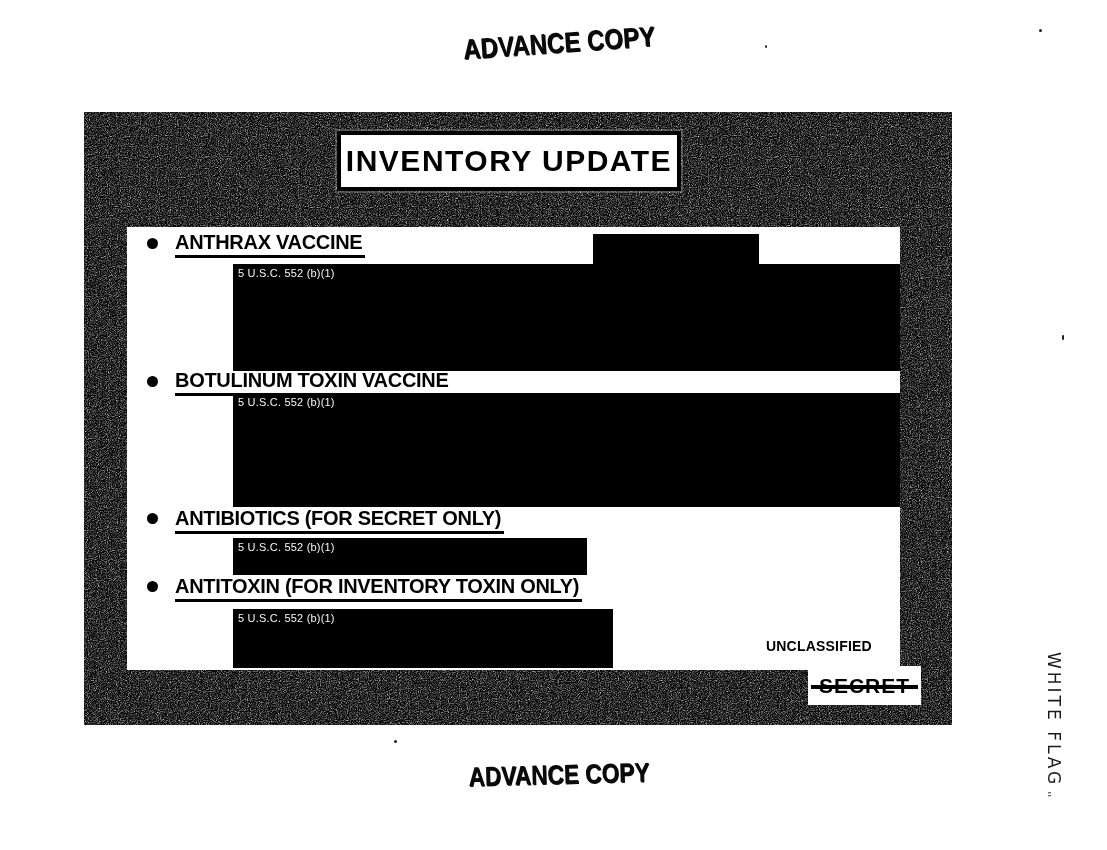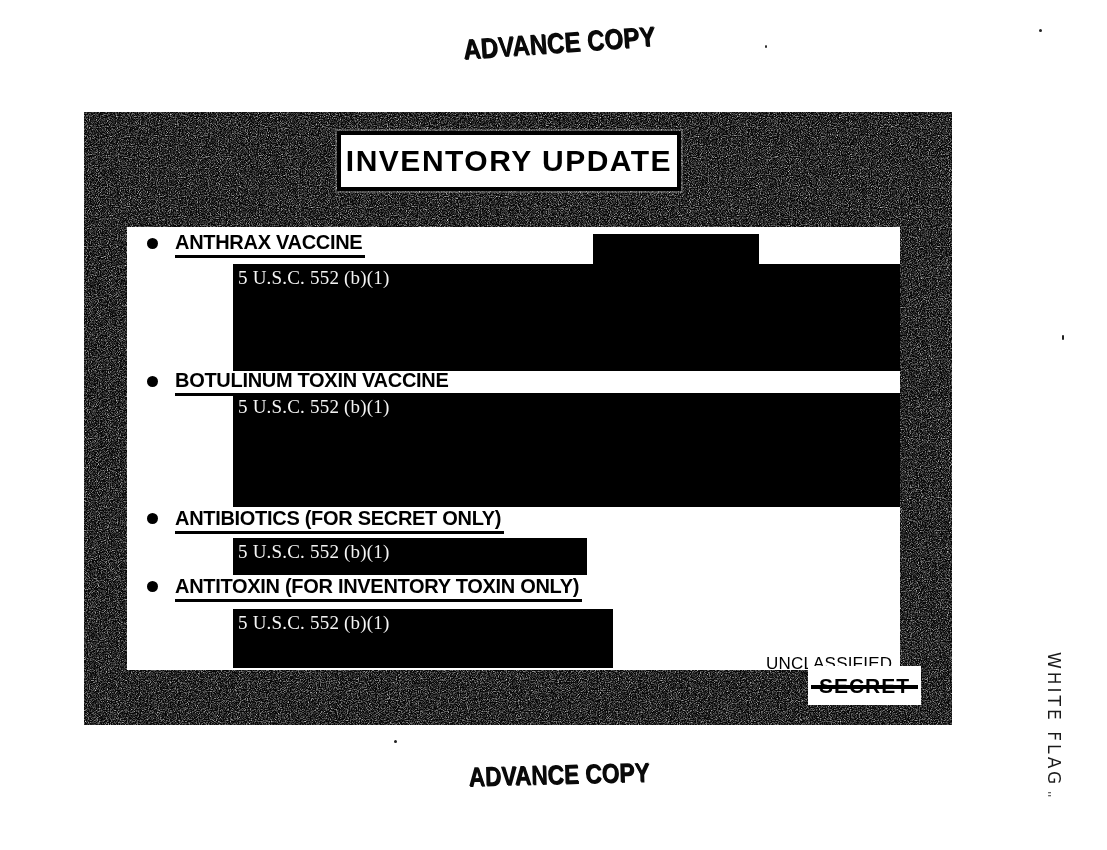--- a/index.html
+++ b/index.html
@@ -30,28 +30,28 @@
   
   .content { position:absolute; left:43px; top:115px; width:773px; height:443px;
              background:#ffffff; }
 
   .bullet-dot { position:absolute; width:11px; height:11px; border-radius:50%;
                 background:#000; }
   .heading { position:absolute; font-size:20px; font-weight:bold; letter-spacing:-0.3px;
              white-space:nowrap; border-bottom:3px solid #000; padding:0 3px 1px 0; }
 
   .redaction { position:absolute; background:#000; }
-  .redaction-label { color:#f5f5f5; font-size:19px; letter-spacing:0.2px;
-                     padding:3px 0 0 5px; white-space:nowrap;font-family:Liberation Serif, serif; }
+  .redaction-label { color:#f5f5f5; font-size:11px; letter-spacing:0.2px;
+                     padding:3px 0 0 5px; white-space:nowrap; }
   .dashed-line { position:absolute; border-top:4px dashed #000; height:0; }
 
   .note-produced { position:absolute; left:462px; top:313px; font-size:20px;
                    font-weight:bold; letter-spacing:-0.2px; white-space:nowrap; }
-  .unclassified { position:absolute; left:639px; top:411px; font-size:17px;
-                  font-weight:normal; letter-spacing:0.2px; white-space:nowrap;margin-top:16px; }
+  .unclassified { position:absolute; left:639px; top:411px; font-size:14px;
+                  font-weight:bold; letter-spacing:0.2px; white-space:nowrap; }
 
   
   .secret-box { position:absolute; left:808px; top:666px; width:113px; height:39px;
                 background:#ffffff; display:flex; align-items:center; justify-content:center; }
   .secret-text { font-size:21px; font-weight:bold; letter-spacing:1px; position:relative; }
   .strike-line { position:absolute; left:-8px; right:-8px; top:48%; height:4px; background:#000; }
 
   
   .handwritten { position:absolute; left:977px; top:715px; width:150px; height:24px;
                  transform:rotate(90deg); font-family:"DejaVu Sans", sans-serif;

